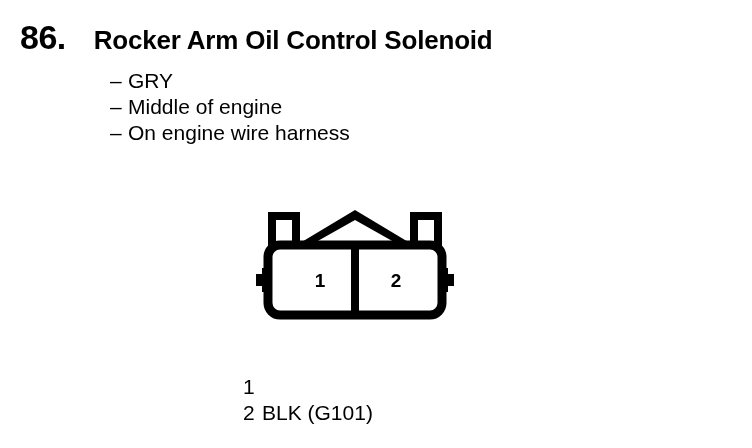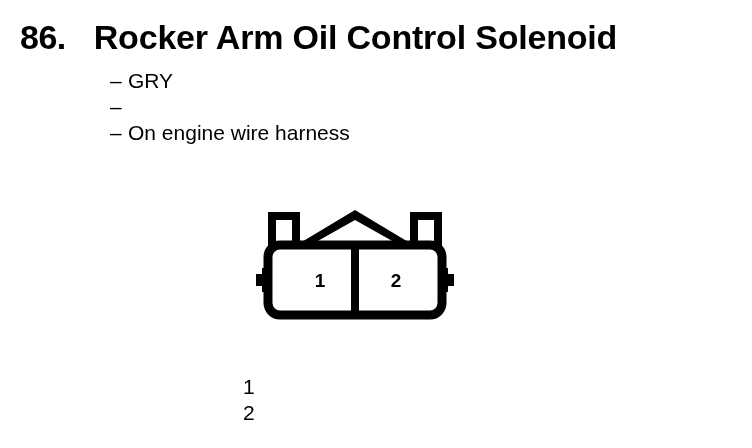--- a/index.html
+++ b/index.html
@@ -26,21 +26,21 @@
     align-items: baseline;
     white-space: nowrap;
   }
   .item-number {
     font-size: 34px;
     font-weight: bold;
     letter-spacing: -0.5px;
     line-height: 1;
   }
   .item-title {
-    font-size: 34px;
+    font-size: 26px;
     font-weight: bold;
     line-height: 1;
     margin-left: 28px;
     letter-spacing: -0.2px;
   }
 
   
   .bullets {
     position: absolute;
     left: 110px;
@@ -102,20 +102,21 @@
     <span class="item-title">Rocker Arm Oil Control Solenoid</span>
   </div>
 
   <div class="bullets">
     <div class="bullet-line">
       <span class="bullet-dash">–</span>
       <span>GRY</span>
     </div>
     <div class="bullet-line">
       <span class="bullet-dash">–</span>
+      <span>Middle of engine</span>
     </div>
     <div class="bullet-line">
       <span class="bullet-dash">–</span>
       <span>On engine wire harness</span>
     </div>
   </div>
 
   <div class="connector">
     <svg width="210" height="135" viewBox="0 0 210 135" xmlns="http://www.w3.org/2000/svg">
 
@@ -147,16 +148,17 @@
       <text class="cav-num" x="146" y="92" text-anchor="middle">2</text>
     </svg>
   </div>
 
   <div class="legend">
     <div class="legend-line">
       <span class="legend-pin">1</span>
     </div>
     <div class="legend-line">
       <span class="legend-pin">2</span>
+      <span>BLK (G101)</span>
     </div>
   </div>
 
 </div>
 
 </body></html>

